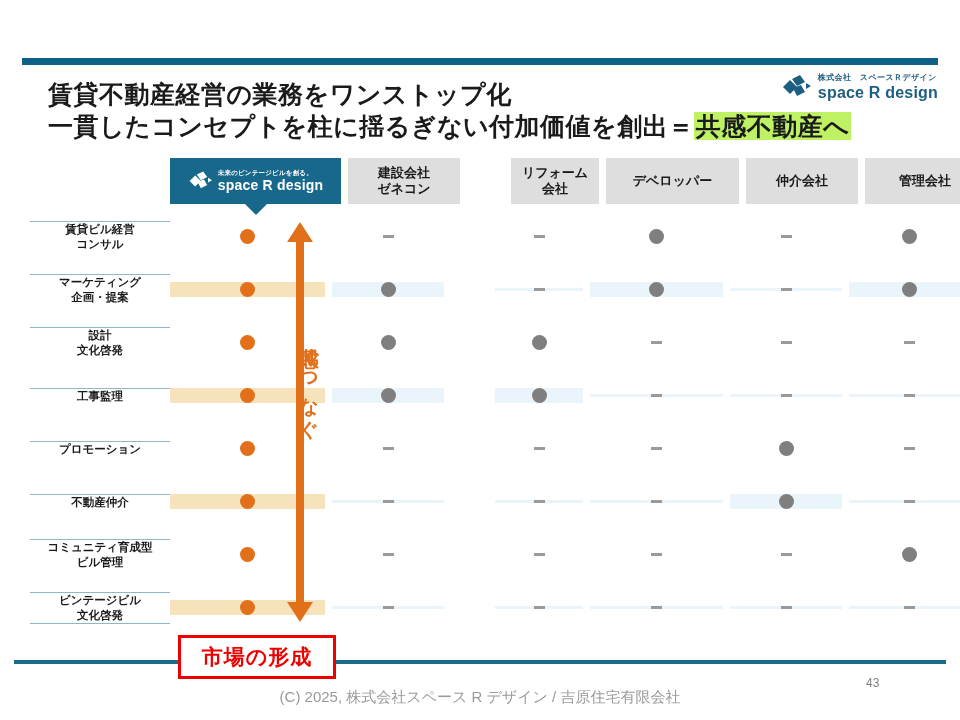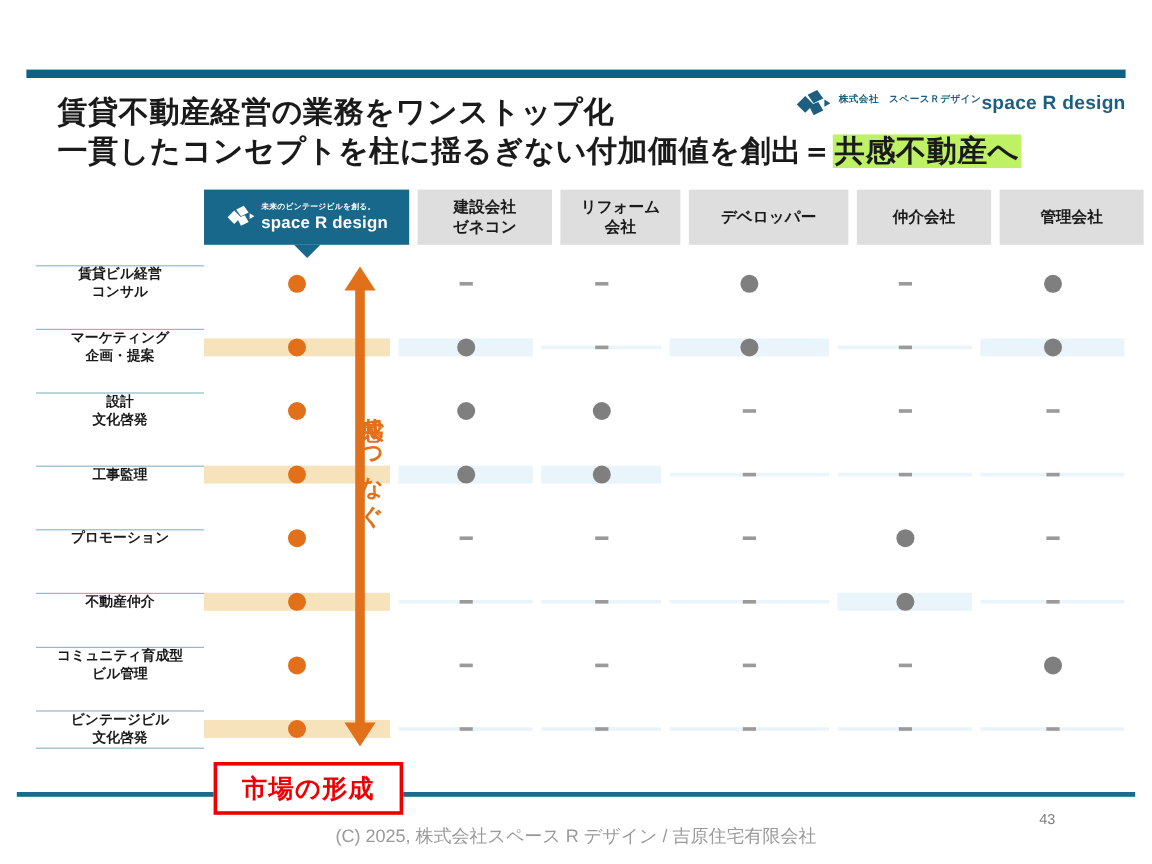--- a/index.html
+++ b/index.html
@@ -20,21 +20,21 @@
   .headline{position:absolute;left:48px;top:78px;width:700px;}
   .headline .l1,.headline .l2{
     font-size:25px;font-weight:700;color:#1a1a1a;
     letter-spacing:.5px;line-height:32px;white-space:nowrap;
   }
   .headline .l2 .hl{background:#bef264;padding:0 2px;}
 
   
   .corp-logo{position:absolute;right:22px;top:72px;display:flex;align-items:center;gap:7px;}
   .corp-logo .mark{width:30px;height:30px;position:relative;flex:none;}
-  .corp-logo .txt{display:flex;flex-direction:row;line-height:1;}
+  .corp-logo .txt{display:flex;flex-direction:column;line-height:1;}
   .corp-logo .txt .sub{font-size:8px;color:#1d5f80;font-weight:700;letter-spacing:.4px;margin-bottom:3px;}
   .corp-logo .txt .main{font-size:16px;color:#1d5f80;font-weight:700;letter-spacing:.2px;}
 
   
   .table{position:absolute;left:30px;top:158px;width:900px;}
   .thead{display:flex;align-items:flex-start;height:52px;}
   .th-spacer{width:140px;flex:none;}
   .th{
     flex:none;margin-right:7px;height:46px;background:#dedede;
     display:flex;align-items:center;justify-content:center;text-align:center;
@@ -67,21 +67,21 @@
   }
   .dot{width:15px;height:15px;border-radius:50%;background:#7f7f7f;display:block;}
   .cell.own .dot{background:#e2701a;}
   .dash{display:block;width:11px;height:2.5px;background:#9a9a9a;}
   .trow.alt .cell{background:#eaf4fb;}
   .trow.alt .cell.own{background:#f7e3bb;}
 
   
   .c0{width:155px;}
   .c1{width:112px;}
-  .c2{width:100px;}
+  .c2{width:88px;margin-left:44px;}
   .c3{width:133px;}
   .c4{width:112px;}
   .c5{width:120px;}
 
   
   .arrow{position:absolute;left:287px;top:222px;width:26px;height:400px;pointer-events:none;}
   .arrow .shaft{position:absolute;left:9px;top:16px;width:8px;height:368px;background:#e2701a;}
   .arrow .head-up{
     position:absolute;left:0;top:0;width:0;height:0;
     border-left:13px solid transparent;border-right:13px solid transparent;

